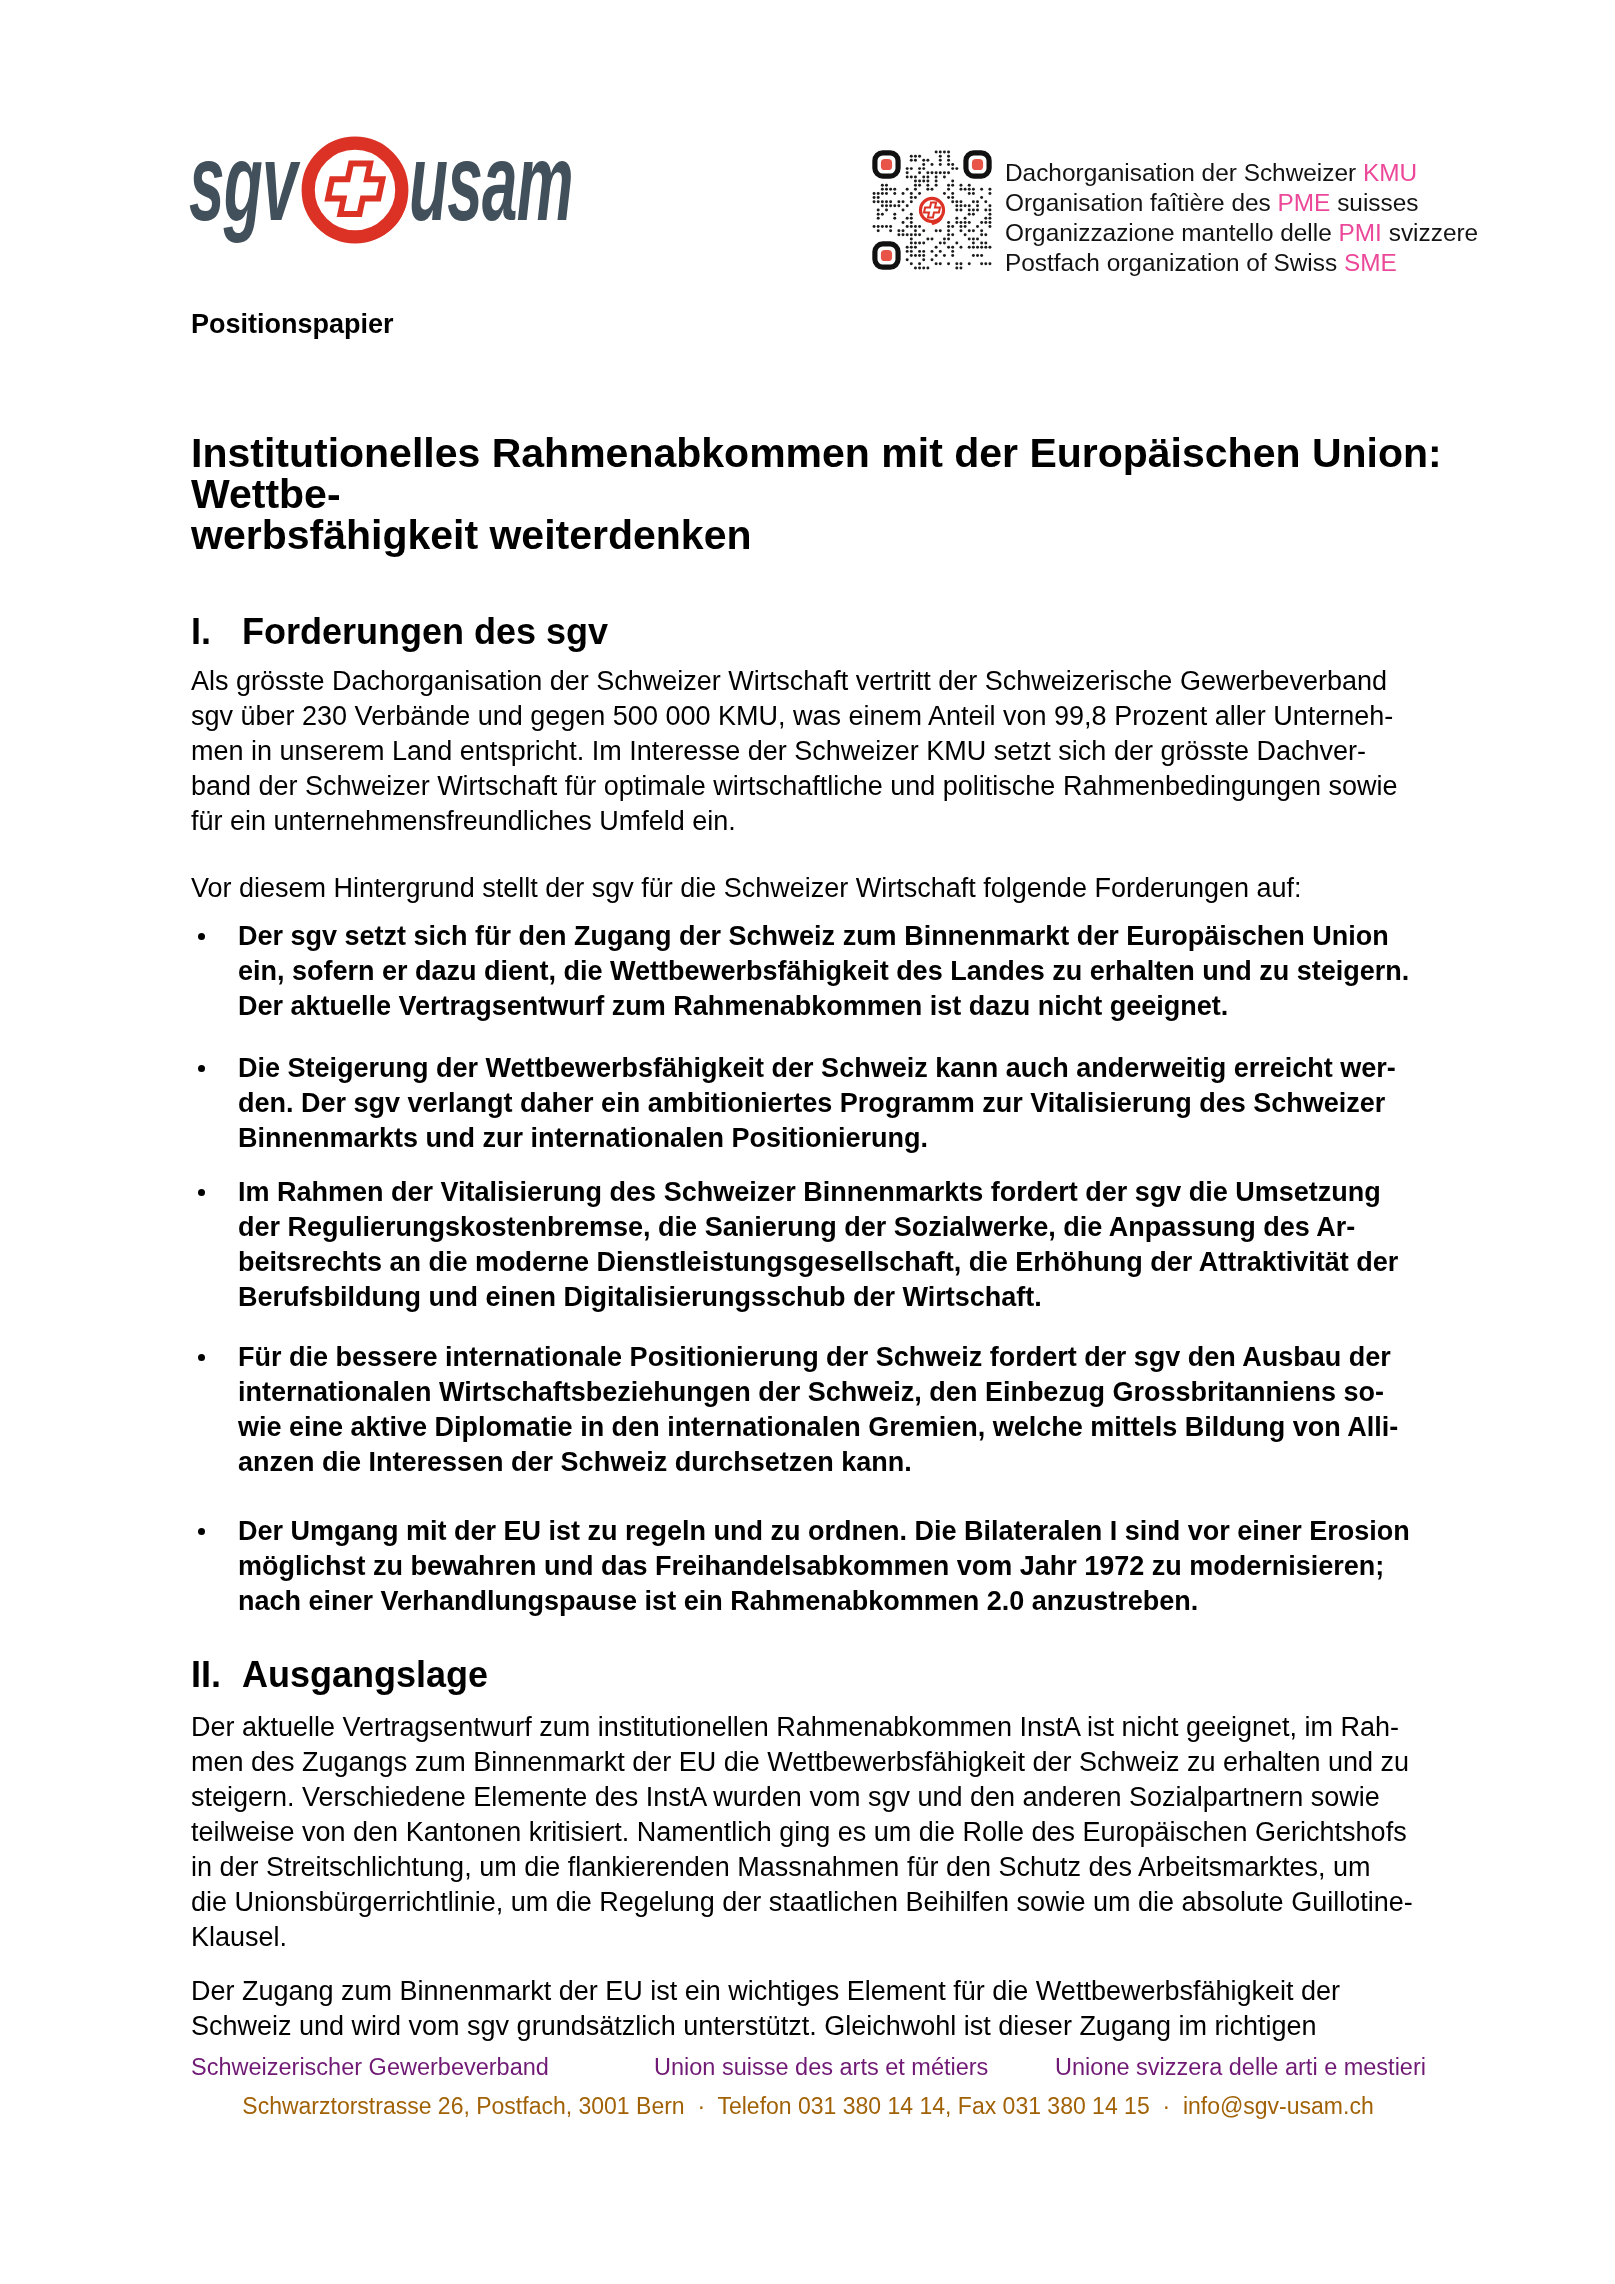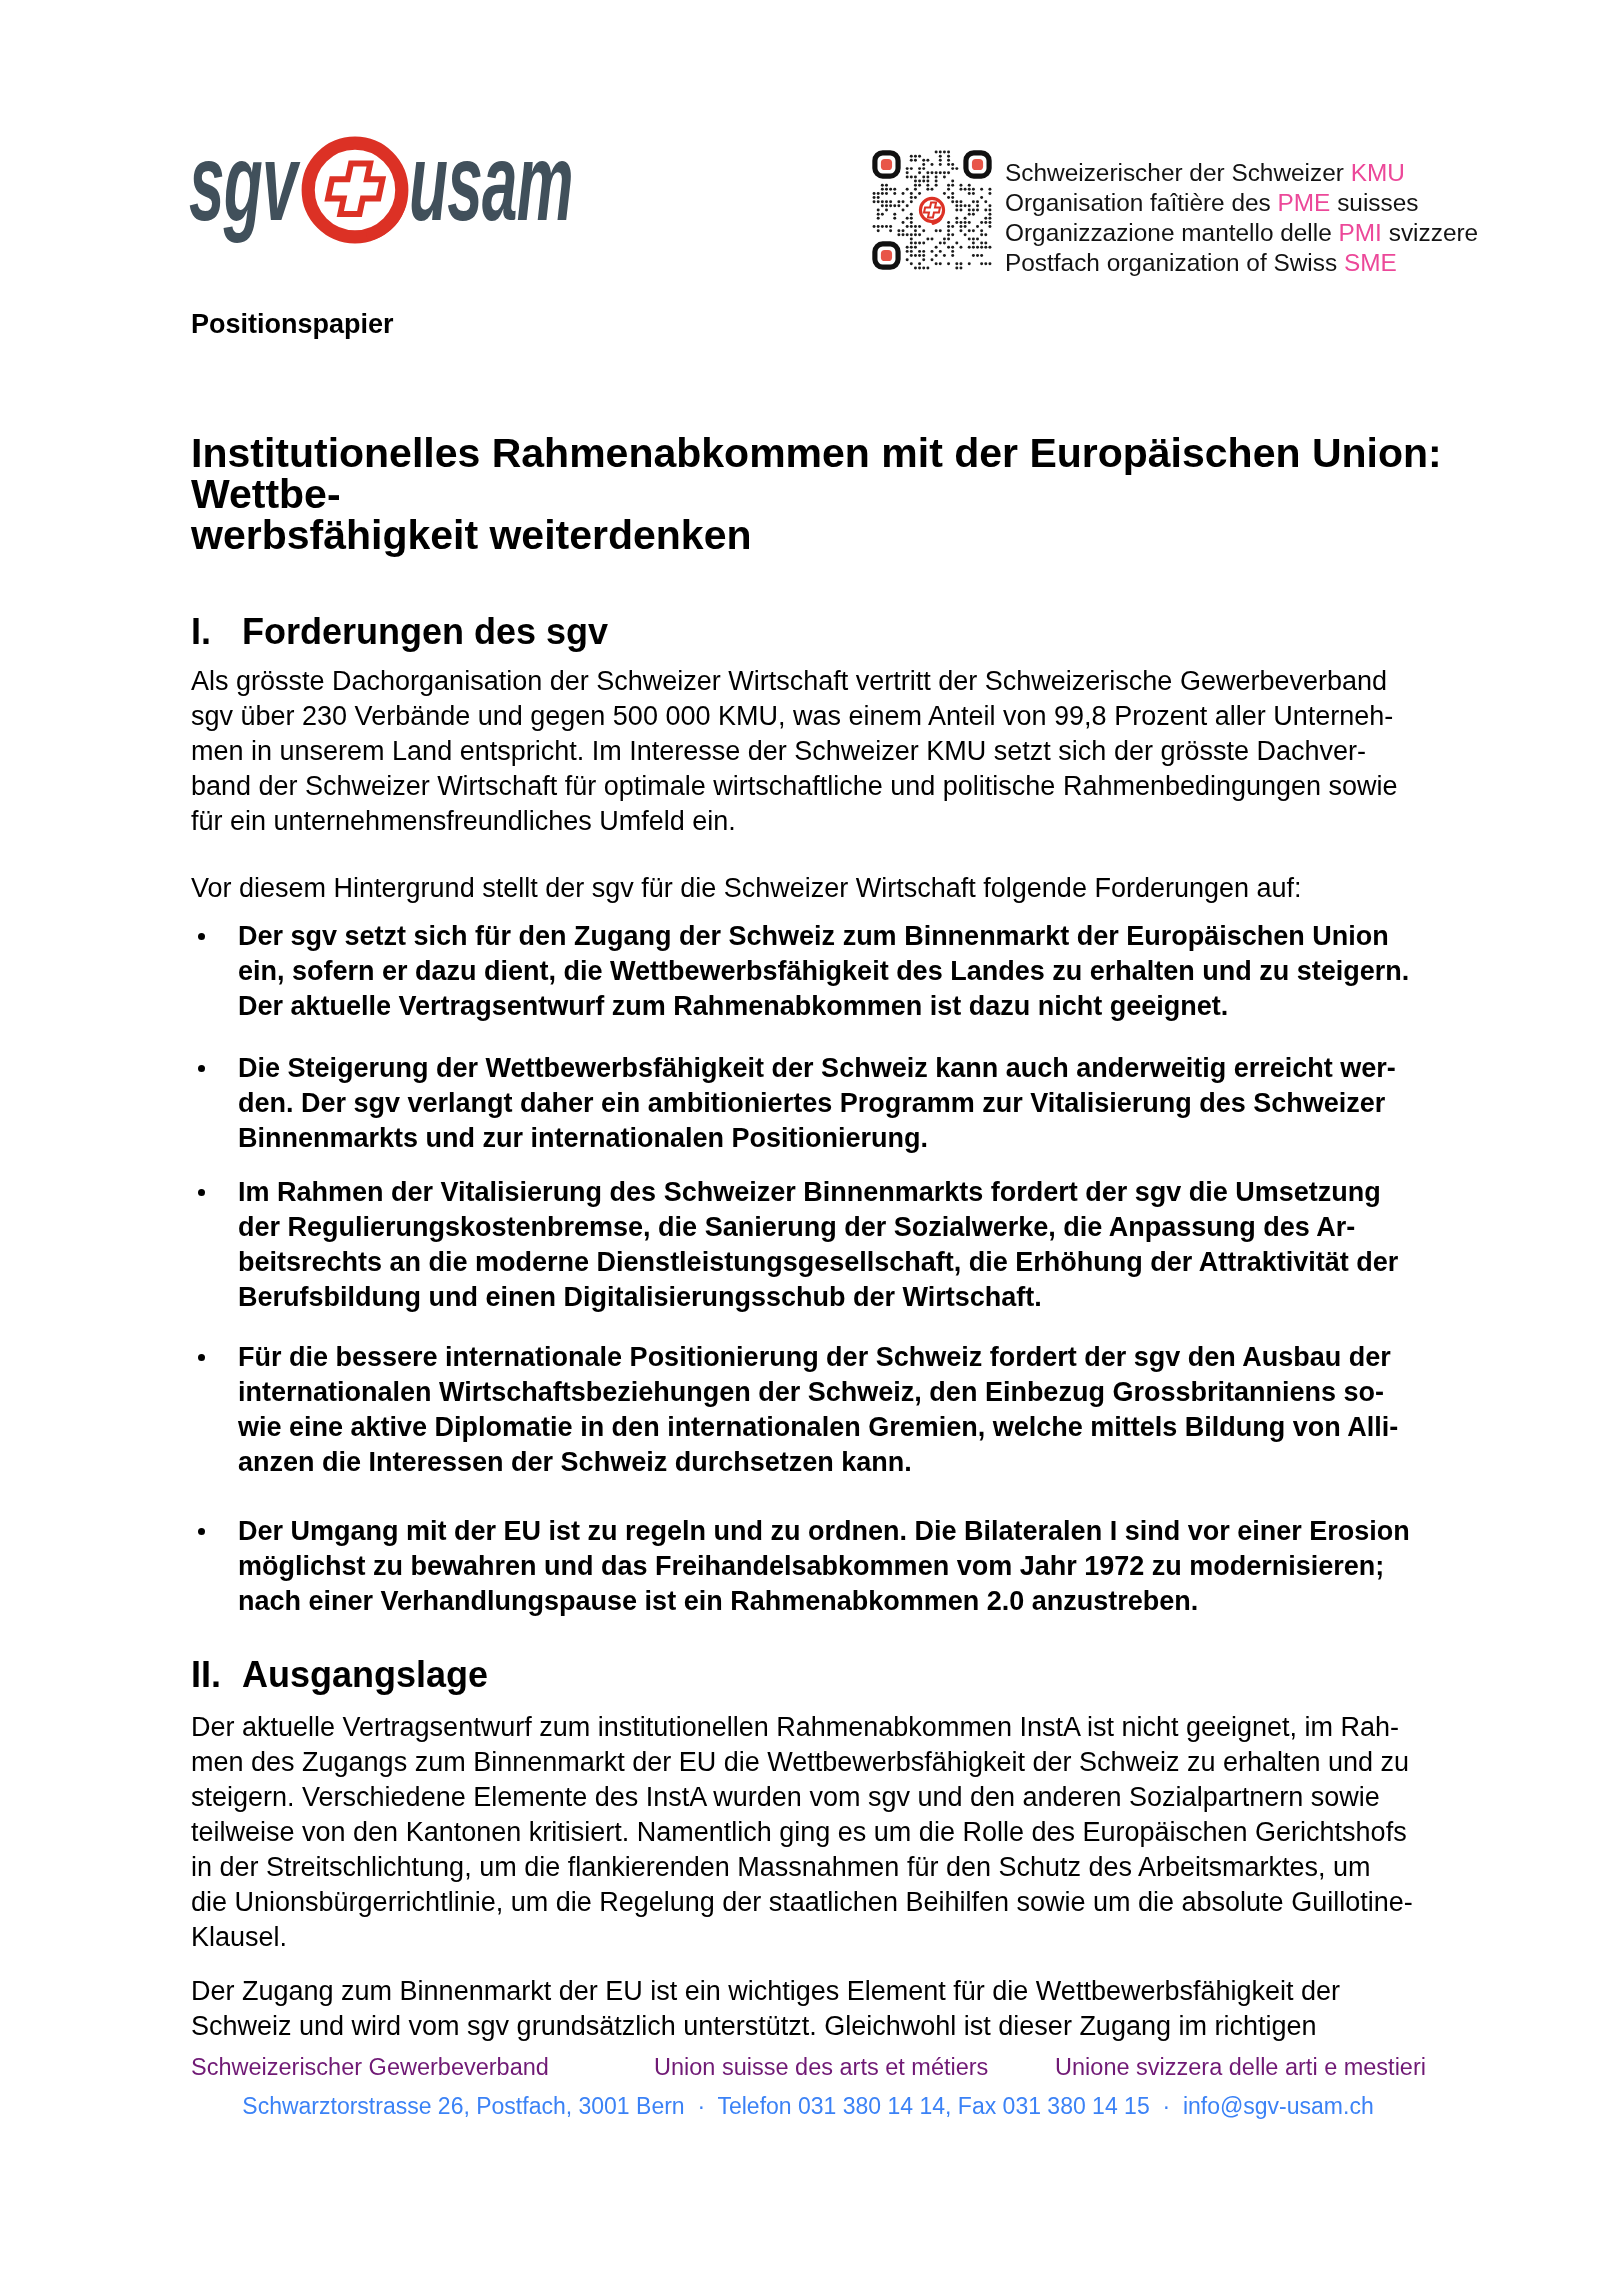--- a/index.html
+++ b/index.html
@@ -42,21 +42,21 @@
   .para{left:191px;width:1258px;}
   .bullet{left:191px;width:1252px;}
   .bullet .dot{position:absolute;left:6.5px;top:13.7px;width:7.2px;height:7.2px;border-radius:50%;background:#000;}
   .bullet-text{margin-left:47px;}
 
   
   .f-org{top:2053px;font-size:23.5px;color:#701a75;line-height:29px;}
   .f-org-1{left:191px;}
   .f-org-2{left:654px;}
   .f-org-3{right:190px;}
-  .f-center{left:0;width:1616px;text-align:center;font-size:23px;color:#3b82f6;line-height:29px;}
+  .f-center{left:0;width:1616px;text-align:center;font-size:23px;color:#a16207;line-height:29px;}
   .f-address{top:2092px;}
   .f-links{top:2120px;}
 </style>
 </head>
 <body>
 
 <div class="page">
 
   <div class="abs logo">
     <span class="logo-word logo-sgv">sgv</span>
@@ -351,21 +351,21 @@
       <circle cx="14.5" cy="14.5" r="4.6" fill="#ffffff"></circle>
       <circle cx="14.5" cy="14.5" r="2.8" fill="#ffffff" stroke="#dc3125" stroke-width="0.75"></circle>
       <path d="M 16.9 16.1 Q 16.4 17.5 14.7 17.8" fill="none" stroke="#dc3125" stroke-width="0.6" stroke-linecap="round"></path>
       <g transform="translate(14.5,14.5) skewX(-12) translate(-14.5,-14.5)">
         <path d="M 13.9 12.7 h 1.2 v 1.2 h 1.2 v 1.2 h -1.2 v 1.2 h -1.2 v -1.2 h -1.2 v -1.2 h 1.2 z" fill="#ffffff" stroke="#dc3125" stroke-width="0.5"></path>
       </g>
     </g>
   </svg>
 
   <div class="abs org-lines">
-    <div class="nowrap"><span>Schweizerischer der Schweizer </span><span class="org-red">KMU</span><span></span></div>
+    <div class="nowrap"><span>Dachorganisation der Schweizer </span><span class="org-red">KMU</span><span></span></div>
     <div class="nowrap"><span>Organisation faîtière des </span><span class="org-red">PME</span><span> suisses</span></div>
     <div class="nowrap"><span>Organizzazione mantello delle </span><span class="org-red">PMI</span><span> svizzere</span></div>
     <div class="nowrap"><span>Postfach organization of Swiss </span><span class="org-red">SME</span><span></span></div>
   </div>
 
   <div class="abs kicker">Positionspapier</div>
 
   <div class="abs title">Institutionelles Rahmenabkommen mit der Europäischen Union: Wettbe-<br>werbsfähigkeit weiterdenken</div>
 
   <div class="abs heading" style="top:615px">

